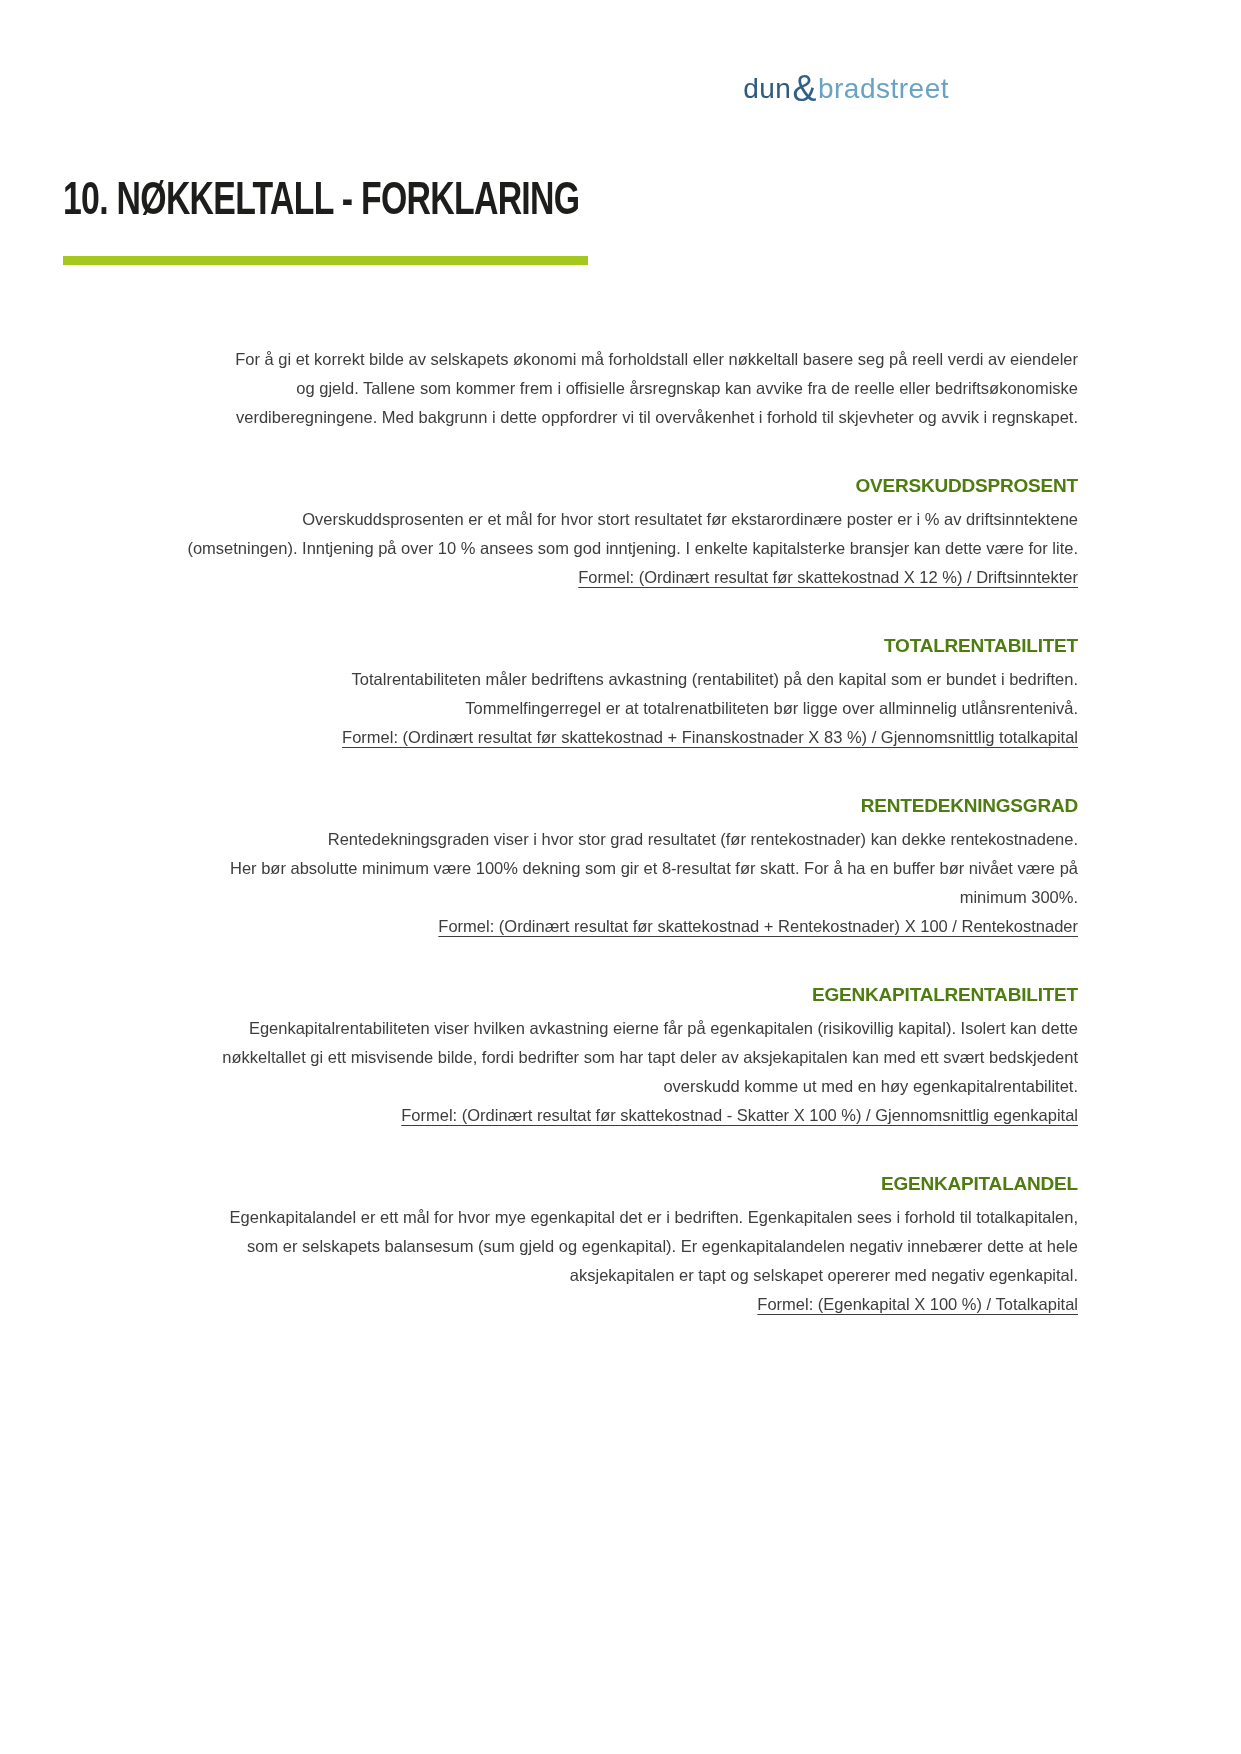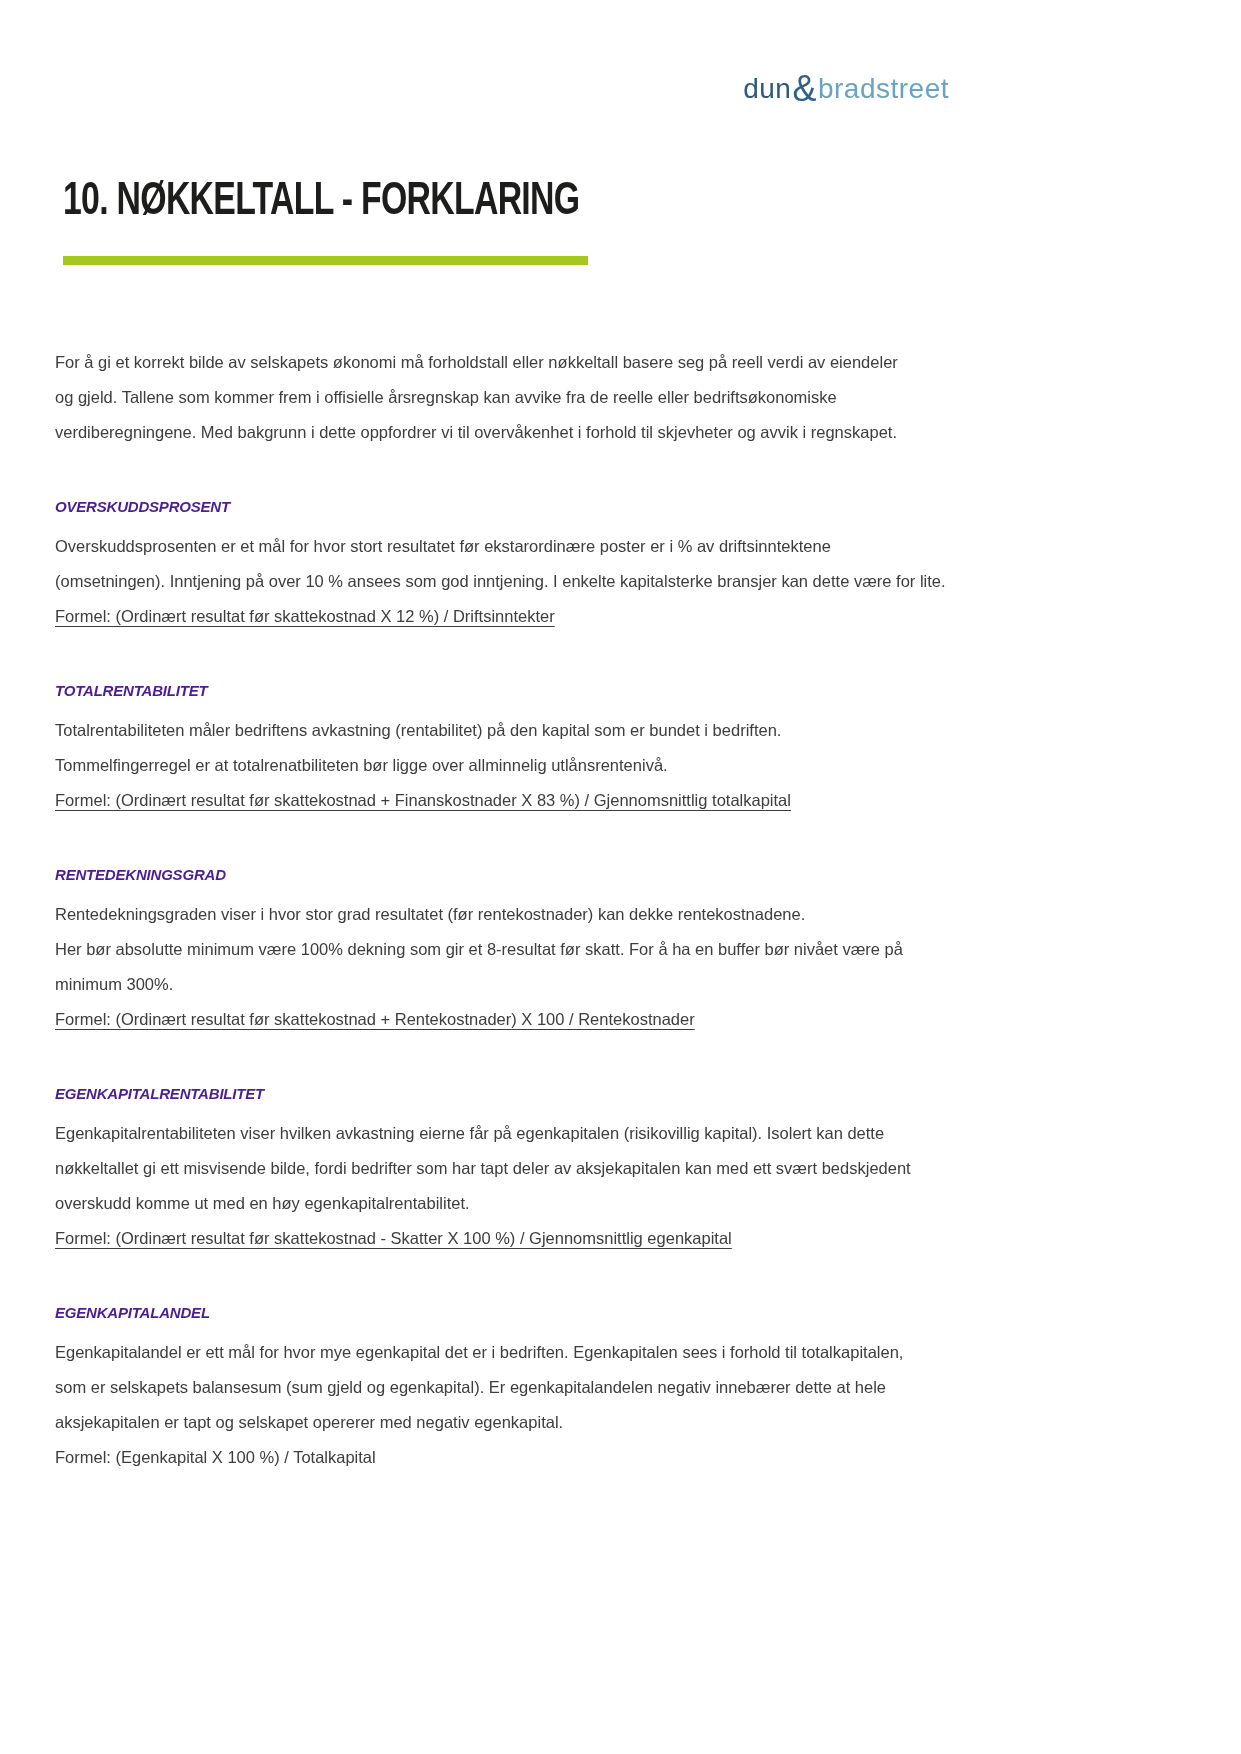--- a/index.html
+++ b/index.html
@@ -50,38 +50,38 @@
   .accent-bar {
     position: absolute;
     left: 63px;
     top: 256px;
     width: 525px;
     height: 9px;
   }
   
   .content {
     position: absolute;
-    left: 55px;
+    left: 63px;
     top: 345px;
     width: 1015px;
     color: #3d3d3d;
     font-size: 16.5px;
-    line-height: 35px;
+    line-height: 29px;
+    text-align: right;
   }
   .body-text { white-space: pre-line; }
   .p2 { margin-top: 16px; white-space: normal; }
   .p2 strong { color: #333333; }
   .section { margin-top: 39px; }
   .section-heading {
-    font-size: 15px;
+    font-size: 19px;
     font-weight: 700;
-    color: #4c1d95;
+    color: #4d7c0f;
     letter-spacing: -0.2px;
     margin-bottom: 5px;
-    font-style: italic;
   }
   .formula {
     text-decoration: underline;
     text-underline-offset: 4px;
     color: #3d3d3d;
   }
   .footer {
     position: absolute;
     top: 1678px;
     right: 291px;

